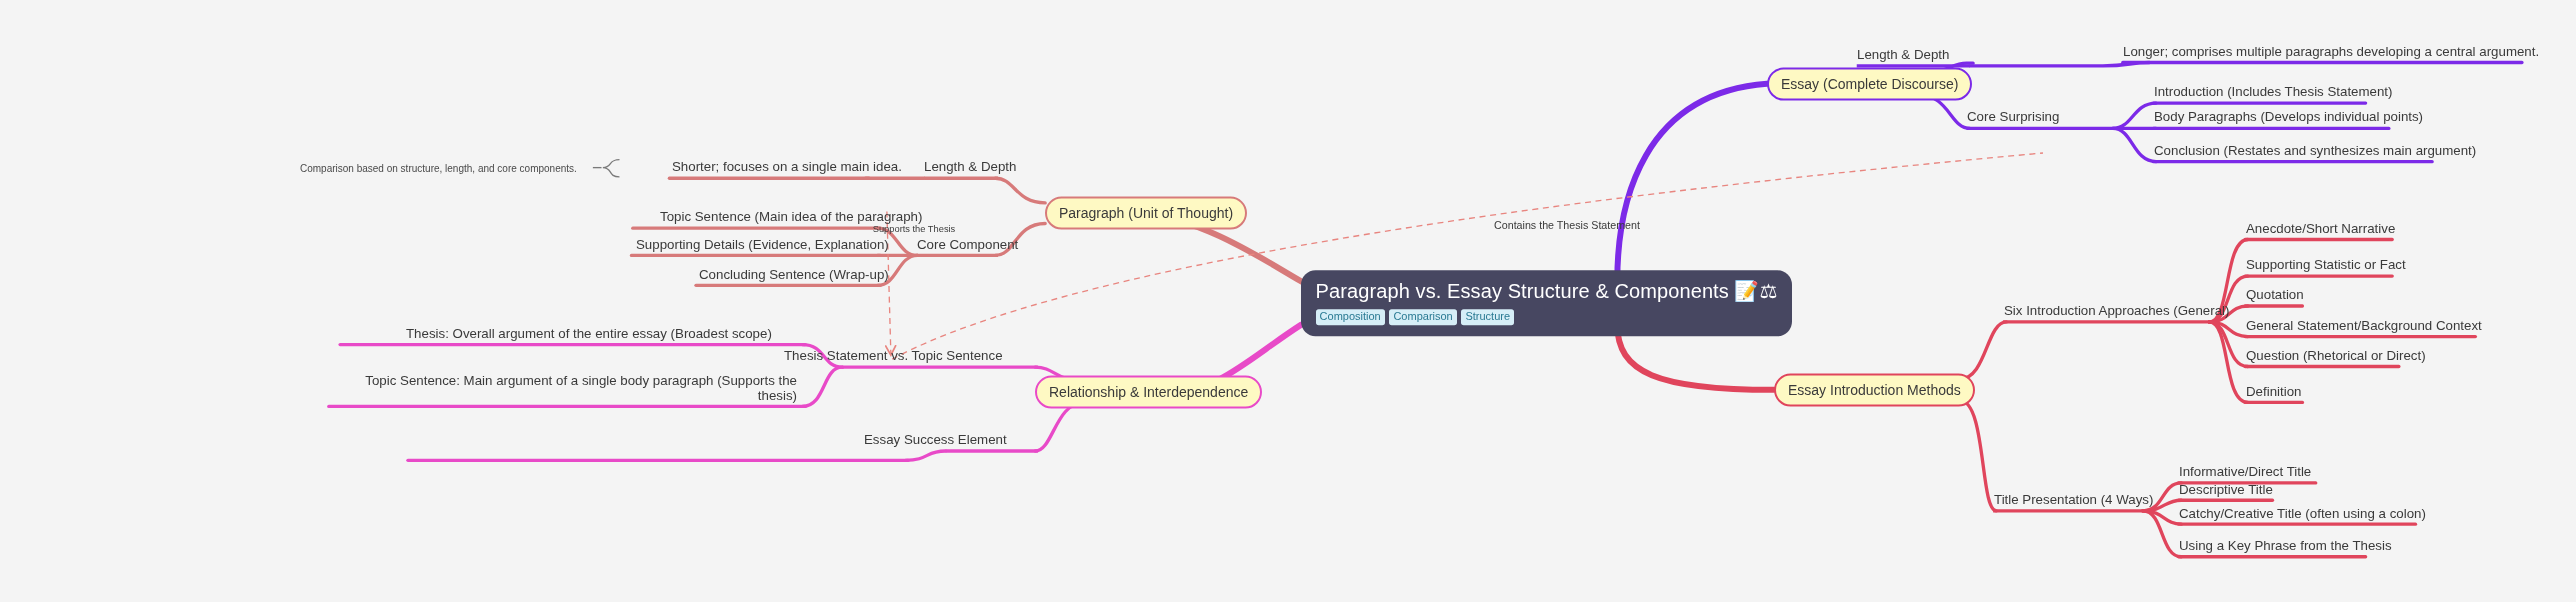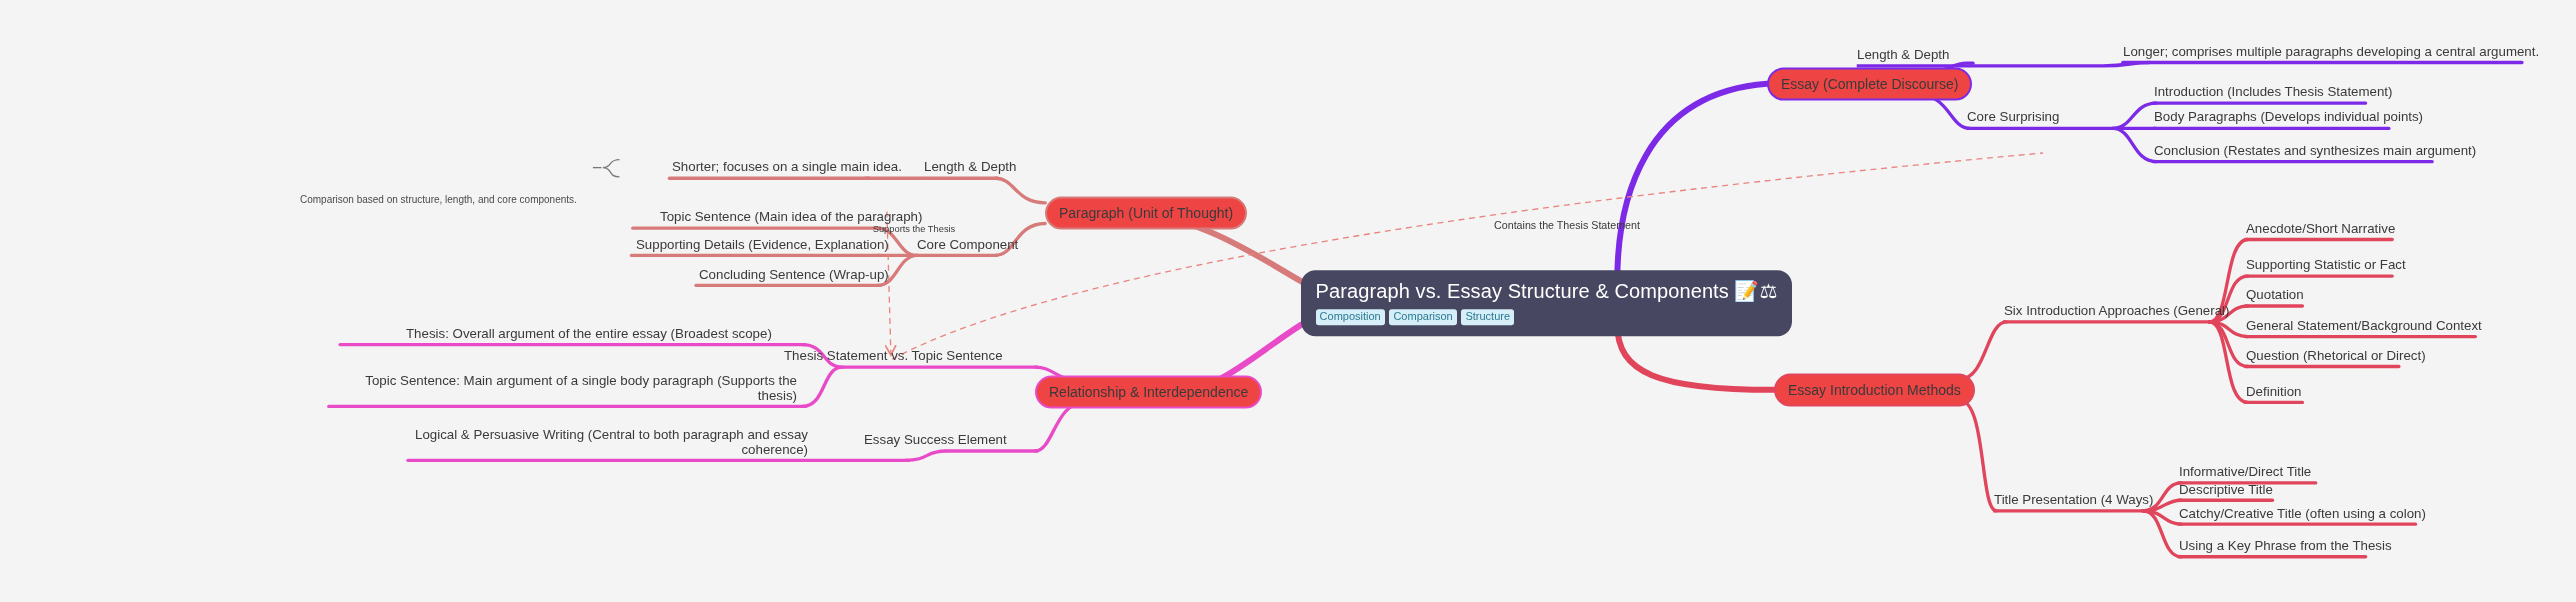--- a/index.html
+++ b/index.html
@@ -16,21 +16,21 @@
   
   .node{
     position:absolute;
     box-sizing:border-box;
     white-space:nowrap;
     line-height:1.15;
   }
 
   
   .pill{
-    background:#ef4444;
+    background:#fef9c3;
     border:2px solid #888;
     border-radius:17.3px;
     padding:6px 12px 6.7px 12px;
     font-size:14px;
     color:#3a3a3a;
     transform:translate(0,-50%);
   }
   .pill.purple{border-color:#7c2ae8;}
   .pill.crimson{border-color:#e0455c;}
   .pill.rose{border-color:#d77a7a;}
@@ -75,21 +75,20 @@
     white-space:nowrap;
   }
 
   
   #note{
     position:absolute;
     font-size:10px;
     color:#4a4a4a;
     white-space:nowrap;
     transform:translate(0,-50%);
-    margin-top:31px;
   }
 
   
   .rel-label{
     position:absolute;
     font-size:10.7px;
     color:#3a3a3a;
     white-space:nowrap;
     transform:translate(-50%,-50%);
   }
@@ -321,23 +320,20 @@
   <div class="node lbl" style="left:406px;top:345px;">
     <span>Thesis: Overall argument of the entire essay (Broadest scope)</span>
   </div>
   <div class="node lbl wrap" style="left:331px;top:407px;width:466px;">
     <span>Topic Sentence: Main argument of a single body paragraph (Supports the thesis)</span>
   </div>
 
   <div class="node lbl" style="left:864px;top:451px;">
     <span>Essay Success Element</span>
   </div>
-  <div class="node lbl wrap" style="left:409px;top:461px;width:399px;">
-    <span>Logical &amp; Persuasive Writing (Central to both paragraph and essay coherence)</span>
-  </div>
 
   <div id="note" style="left:300px;top:168px;">
     <span>Comparison based on structure, length, and core components.</span>
   </div>
 
   <div class="rel-label sm" style="left:914px;top:229px;">
     <span>Supports the Thesis</span>
   </div>
   <div class="rel-label" style="left:1567px;top:225px;">
     <span>Contains the Thesis Statement</span>

